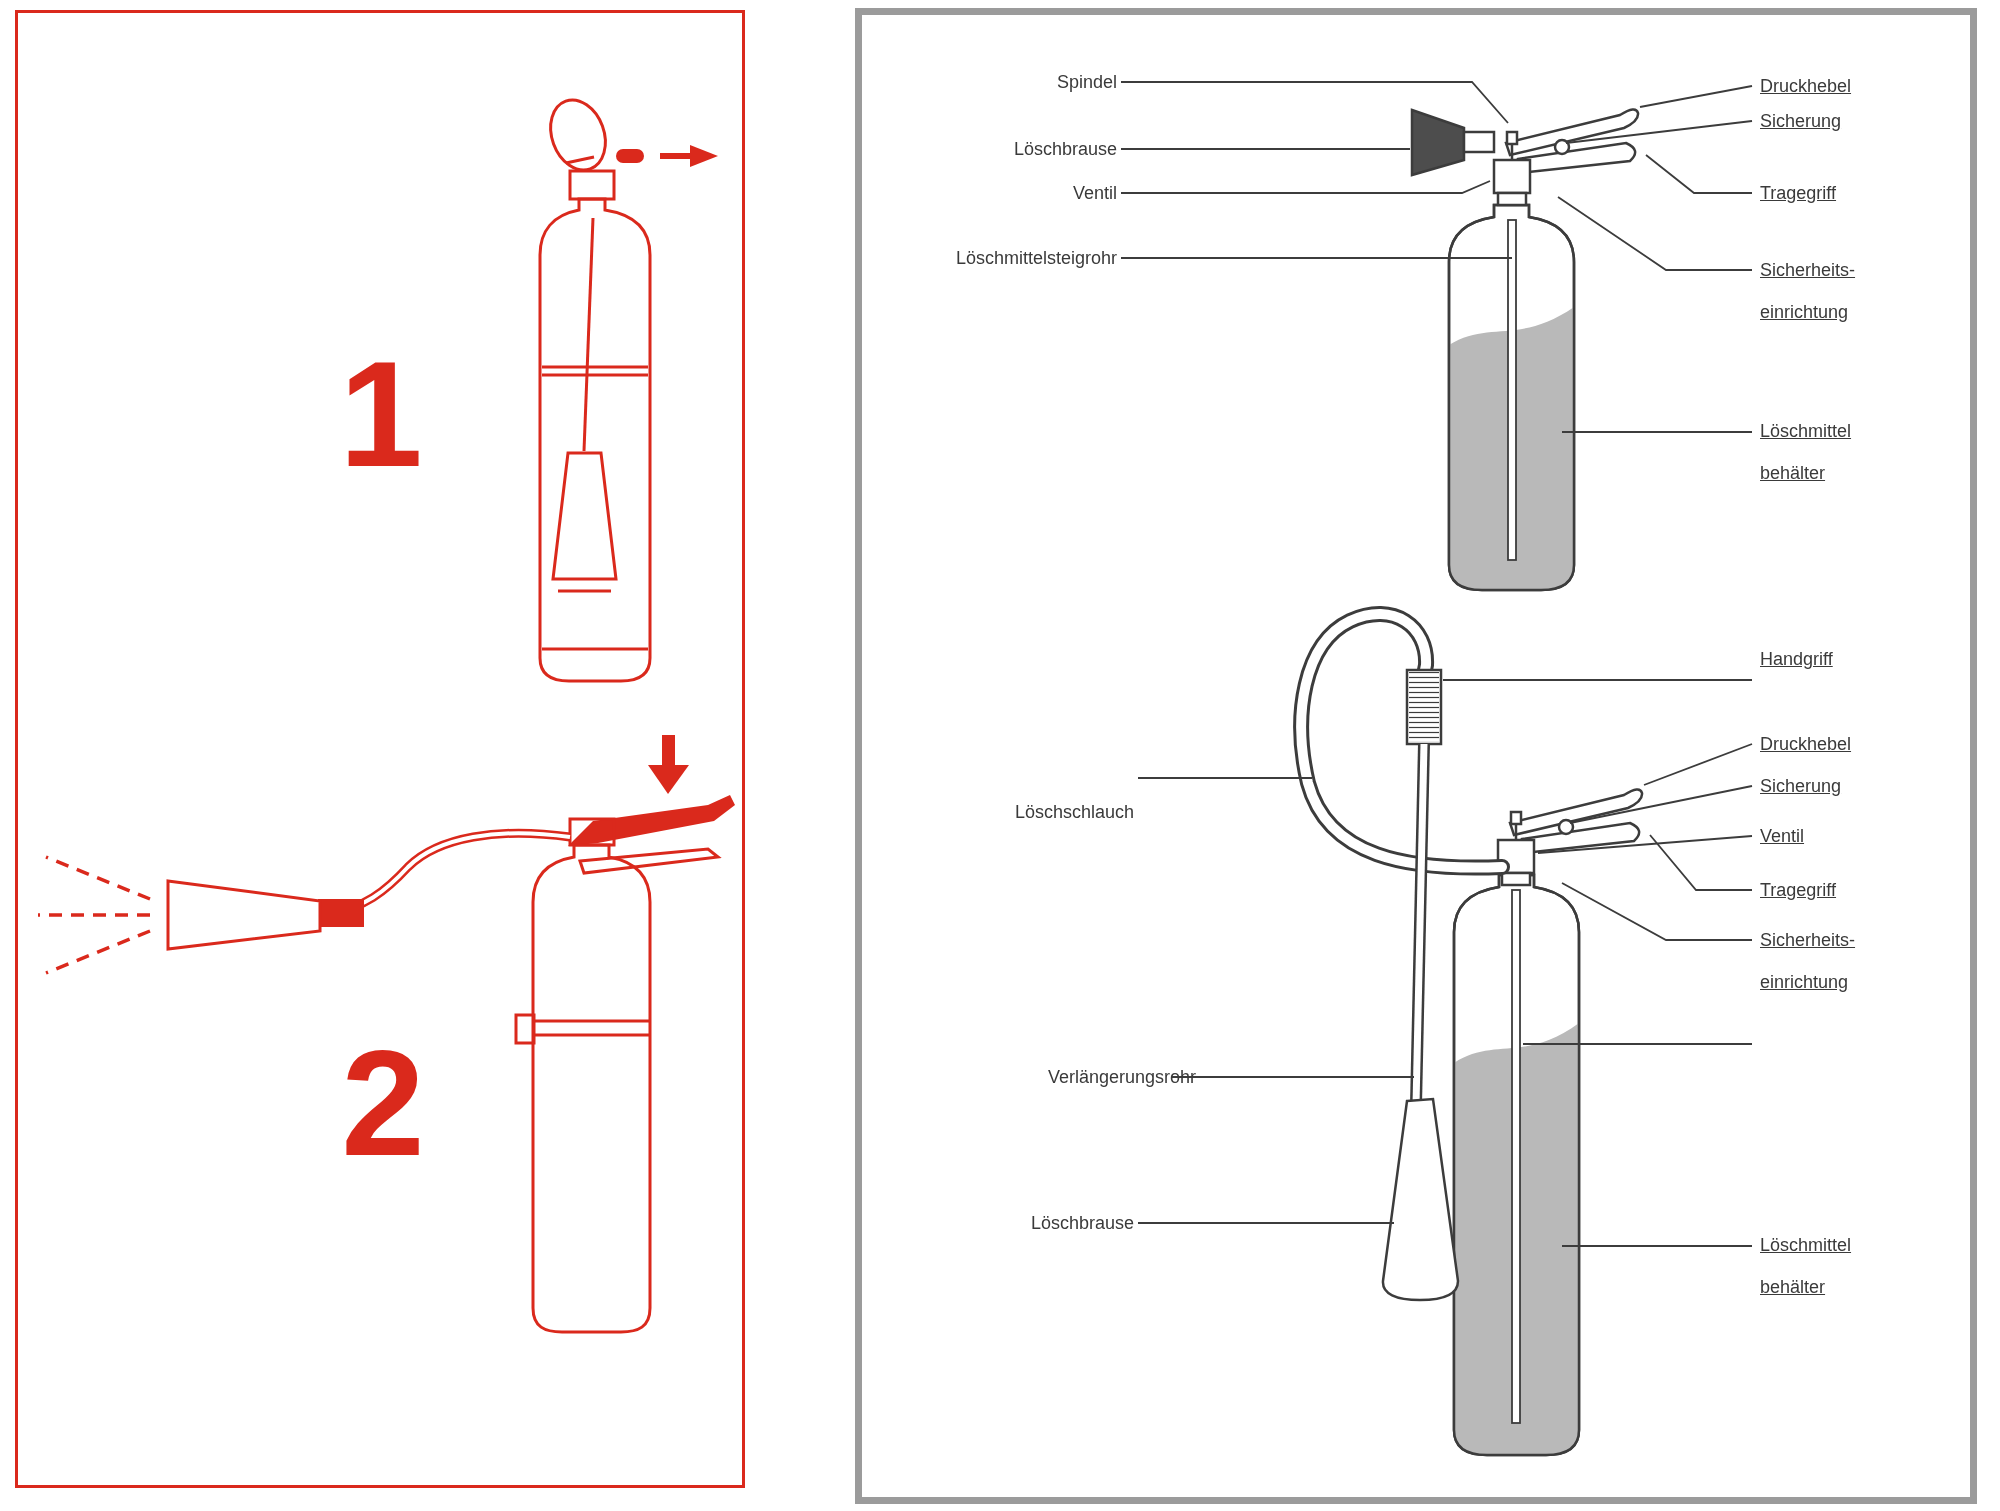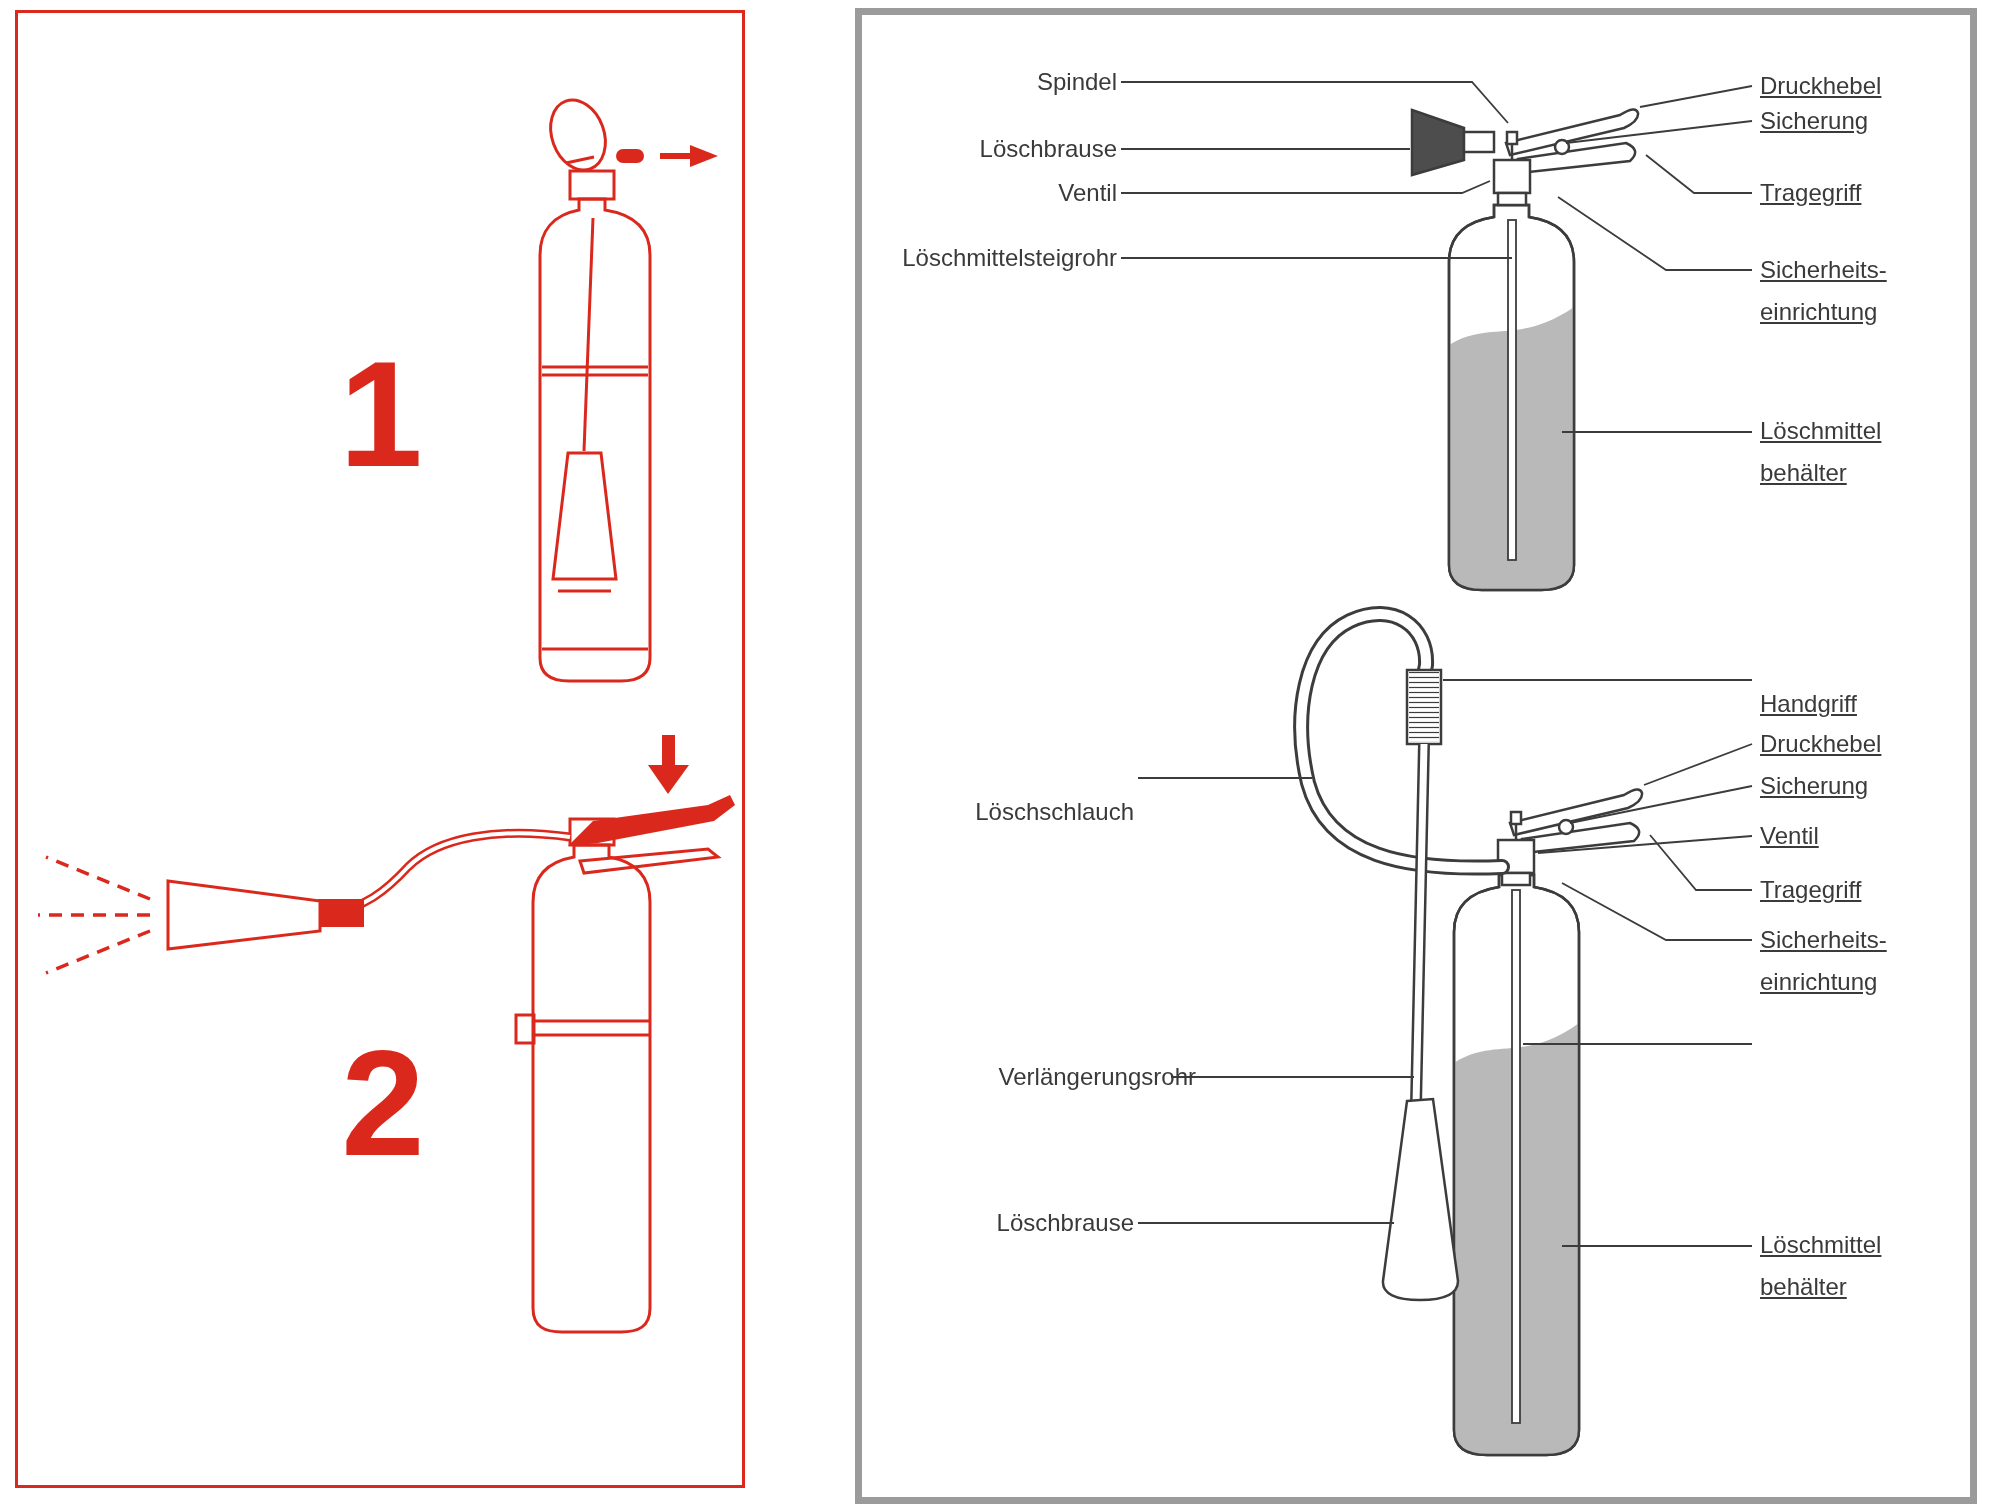--- a/index.html
+++ b/index.html
@@ -17,21 +17,21 @@
   }
   .inner{position:absolute;inset:0;}
   .inner > svg{position:absolute;left:0;top:0;width:100%;height:100%;}
   .stepnum{
     position:absolute;color:#da291c;font-weight:bold;
     font-size:150px;line-height:1;font-family:"Liberation Sans",sans-serif;
     text-align:center;
   }
   .lbl{
     position:absolute;
-    font-size:24px;line-height:42px;color:#3a3a3a;
+    font-size:18px;line-height:42px;color:#3a3a3a;
     white-space:pre-line;
   }
   .lbl.l{text-align:right;}
   .lbl.r{text-align:left;text-decoration:underline;}
 </style>
 </head>
 <body>
 
 <div class="panel-left">
   <div class="inner">
@@ -190,21 +190,21 @@
     <div class="lbl r" style="left:898px;top:85px">Sicherung</div>
     <div class="lbl r" style="left:898px;top:157px">Tragegriff</div>
     <div class="lbl r" style="left:898px;top:234px">Sicherheits-
 einrichtung</div>
     <div class="lbl r" style="left:898px;top:395px">Löschmittel
 behälter</div>
 
     <div class="lbl l" style="right:836px;top:776px">Löschschlauch</div>
     <div class="lbl l" style="right:774px;top:1041px">Verlängerungsrohr</div>
     <div class="lbl l" style="right:836px;top:1187px">Löschbrause</div>
-    <div class="lbl r" style="left:898px;top:668px">Handgriff</div>
+    <div class="lbl r" style="left:898px;top:623px">Handgriff</div>
     <div class="lbl r" style="left:898px;top:708px">Druckhebel</div>
     <div class="lbl r" style="left:898px;top:750px">Sicherung</div>
     <div class="lbl r" style="left:898px;top:800px">Ventil</div>
     <div class="lbl r" style="left:898px;top:854px">Tragegriff</div>
     <div class="lbl r" style="left:898px;top:904px">Sicherheits-
 einrichtung</div>
     <div class="lbl r" style="left:898px;top:1209px">Löschmittel
 behälter</div>
   </div>
 </div>

